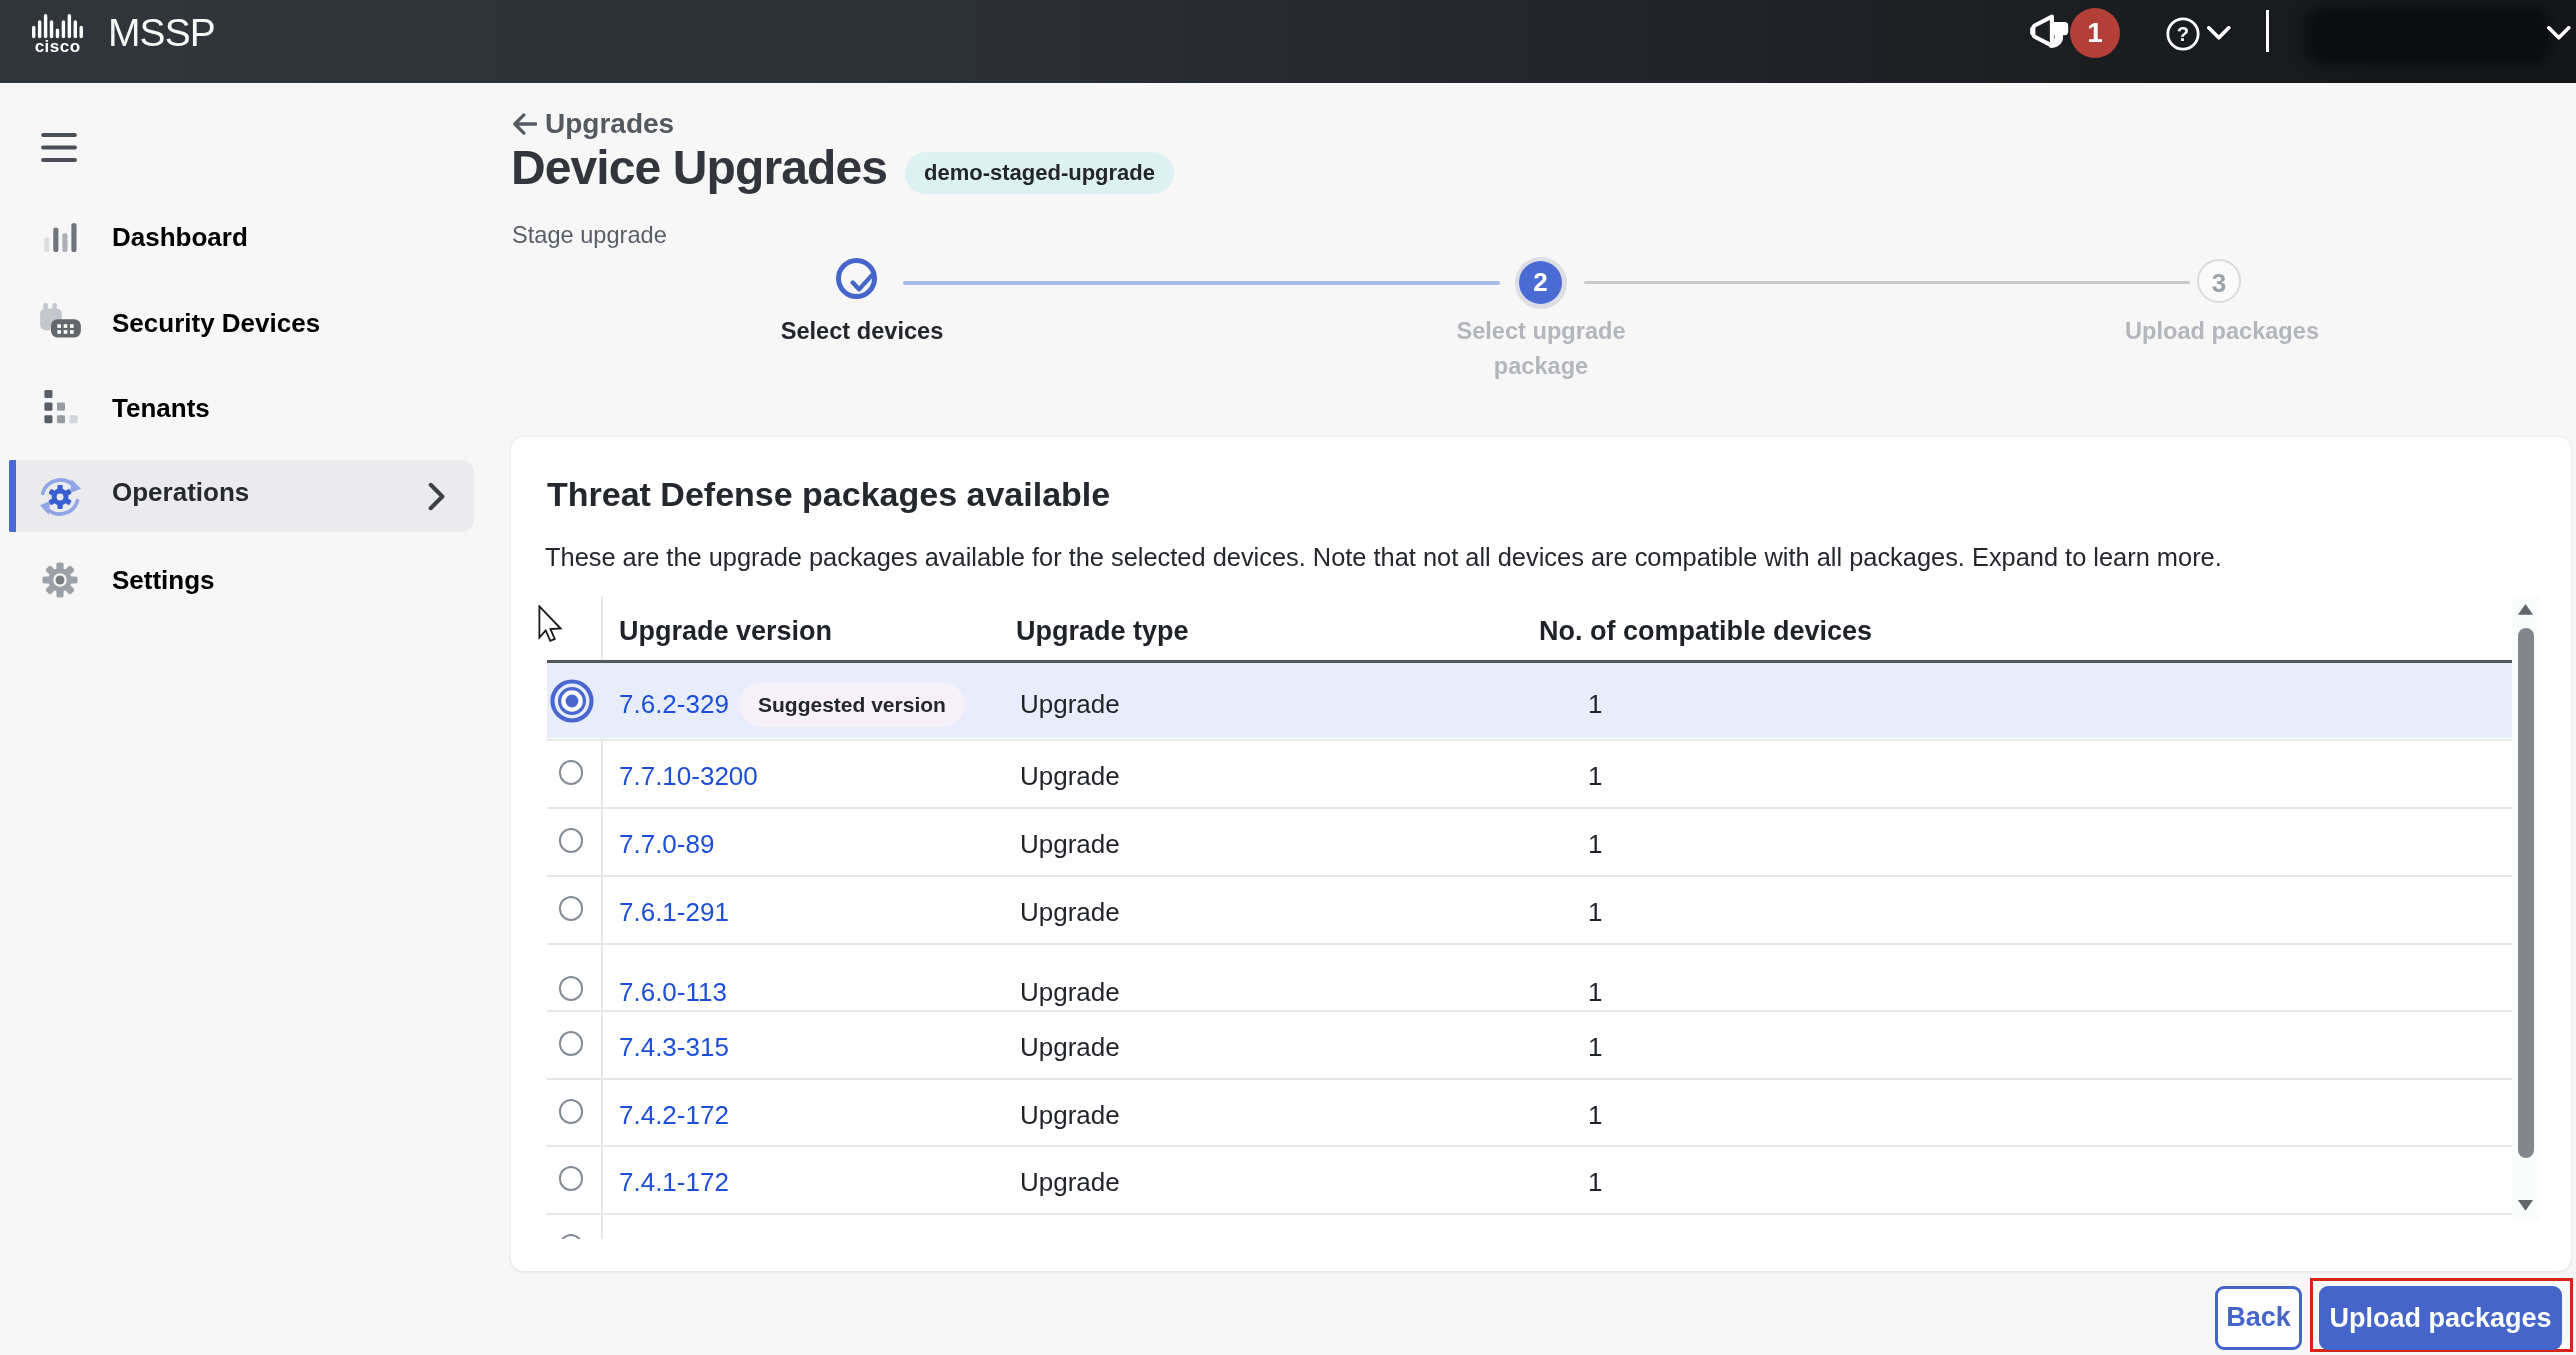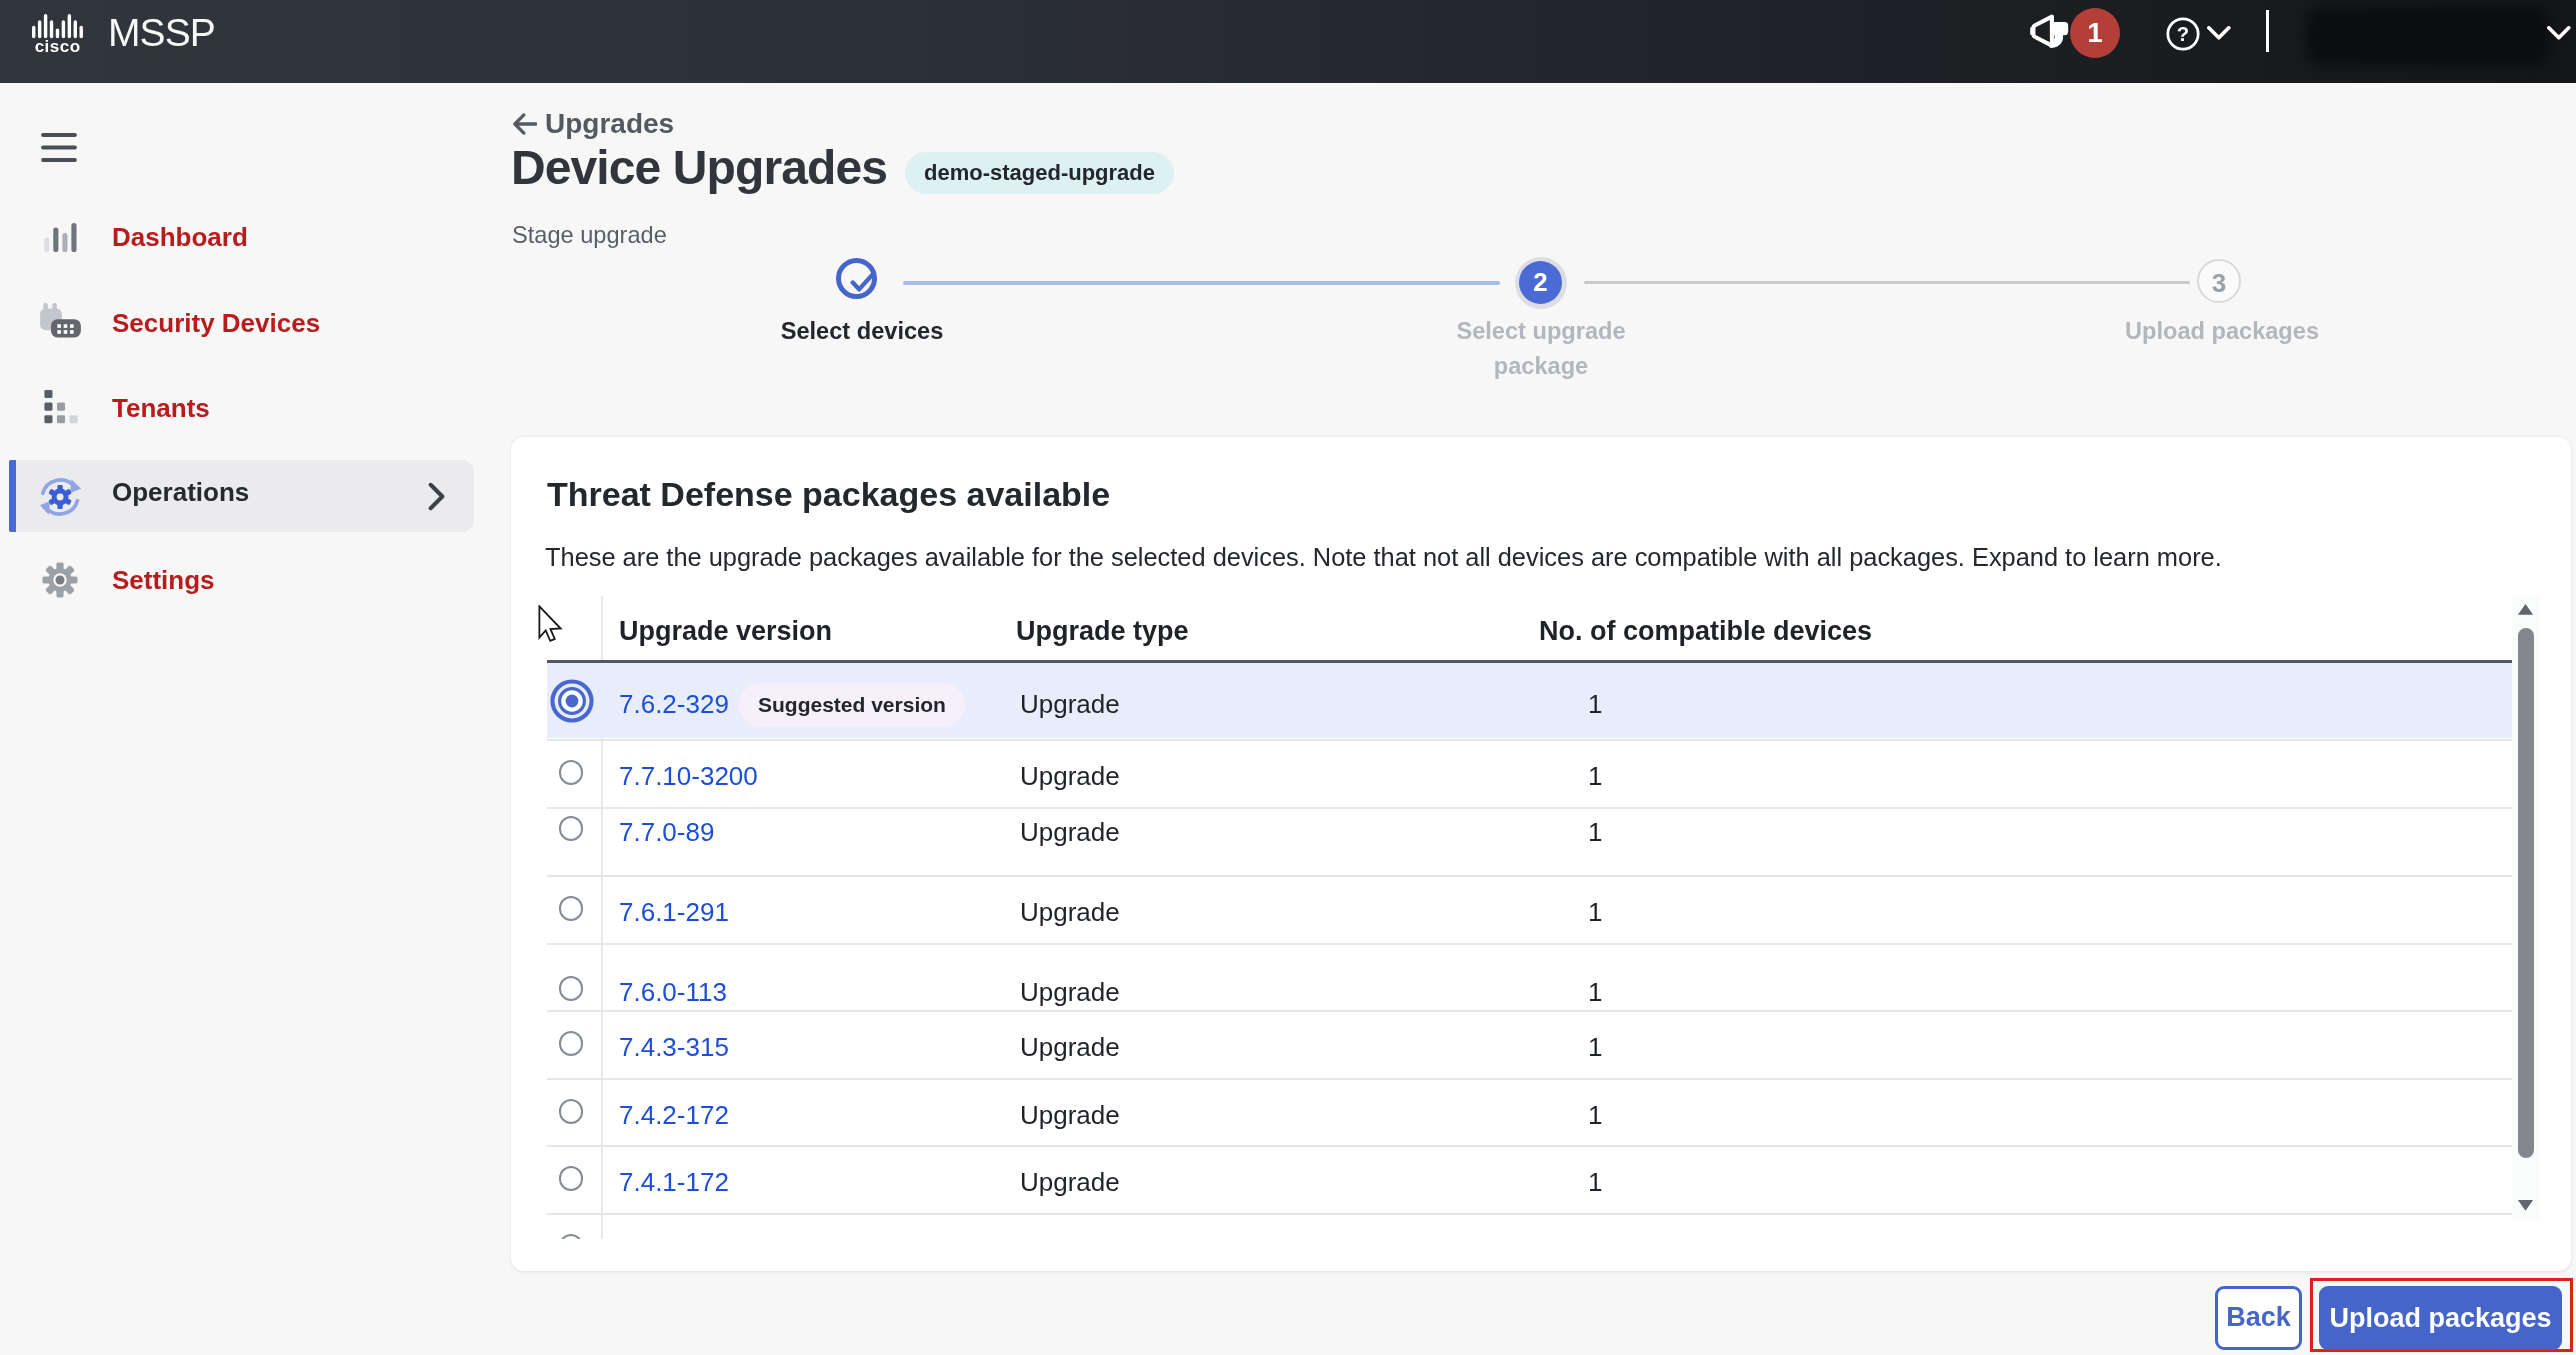--- a/index.html
+++ b/index.html
@@ -10,21 +10,21 @@
   
   #topbar { position:absolute; left:0; top:0; width:2576px; height:83px;
     background:linear-gradient(90deg,#31363c 0%,#2c3137 35%,#1f2226 70%,#141619 100%); }
   #mssp { position:absolute; left:108px; top:11px; color:#f7f8f8; font-size:39px; letter-spacing:-0.9px; }
   #blob { position:absolute; left:2306px; top:7.3px; width:243px; height:58px; border-radius:16.3px;
     background:#0b0d0f; filter:blur(6.4px); }
   #redbadge { position:absolute; left:2070px; top:8.2px; width:50px; height:50px; border-radius:50%;
     background:#b43f39; color:#fff; font-size:28px; font-weight:bold; text-align:center; line-height:50px; }
 
   
-  .navtext { position:absolute; left:112px; font-size:26px; font-weight:600; color:#b91c1c; }
+  .navtext { position:absolute; left:112px; font-size:26px; font-weight:600; color:#000000; }
   #ophl { position:absolute; left:9px; top:460px; width:465px; height:72px; background:#ebebed;
     border-left:7.3px solid #4a69d4; border-radius:1.8px 12.7px 12.7px 1.8px; }
 
   
   #backlink { position:absolute; left:545px; top:108px; font-size:28px; font-weight:bold; color:#54585f; }
   #title { position:absolute; left:511px; top:140px; font-size:48px; font-weight:bold; color:#32363c; letter-spacing:-0.9px; }
   #badge { position:absolute; left:905px; top:152px; height:42px; border-radius:21px; background:#ddf1f3;
     font-size:22px; font-weight:bold; color:#23262b; line-height:42px; padding:0 19px; }
   #stage { position:absolute; left:512px; top:205px; font-size:23.6px; color:#5a5f66;margin-top:17px; }
 
@@ -253,21 +253,21 @@
     </div>
 
     <div class="rowsep" style="top:143px;"></div>
     <div class="row" style="top:143px; height:68px;">
       <div class="radio" style="top:21px;"></div>
       <div class="vtext" style="top:22px;">7.7.10-3200</div>
       <div class="utext" style="top:22px;">Upgrade</div>
       <div class="ntext" style="top:22px;">1</div>
     </div>
     <div class="rowsep" style="top:211px;"></div>
-    <div class="row" style="top:199px; height:88px;">
+    <div class="row" style="top:211px; height:88px;">
       <div class="radio" style="top:21px;"></div>
       <div class="vtext" style="top:22px;">7.7.0-89</div>
       <div class="utext" style="top:22px;">Upgrade</div>
       <div class="ntext" style="top:22px;">1</div>
     </div>
     <div class="rowsep" style="top:279px;"></div>
     <div class="row" style="top:279px; height:68px;">
       <div class="radio" style="top:21px;"></div>
       <div class="vtext" style="top:22px;">7.6.1-291</div>
       <div class="utext" style="top:22px;">Upgrade</div>

